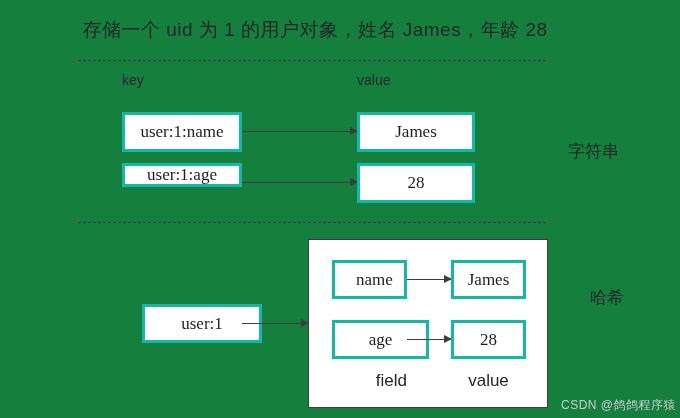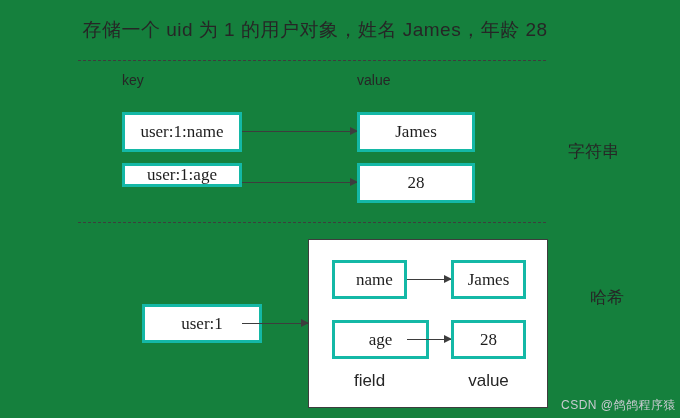--- a/index.html
+++ b/index.html
@@ -133,20 +133,20 @@
       <span class="head"></span>
     </div>
   <div class="abs node" style="left:451px; top:260px; width:75px; height:39px;">James</div>
 
   <div class="abs node" style="left:332px; top:320px; width:97px; height:39px;">age</div>
   <div class="abs arrow" style="left:407px; top:339px; width:44px;">
       <span class="head"></span>
     </div>
   <div class="abs node" style="left:451px; top:320px; width:75px; height:39px;">28</div>
 
-  <div class="abs footer-label" style="left:332px; top:371px; width:75px;">field</div>
+  <div class="abs footer-label" style="left:332px; top:371px; width:75px;text-align:right;">field</div>
   <div class="abs footer-label" style="left:451px; top:371px; width:75px;">value</div>
 
   <div class="abs type-label" style="left:590px; top:286px;">哈希</div>
 
   <div class="abs watermark">CSDN @鸽鸽程序猿</div>
 
 </div>
 
 </body></html>

